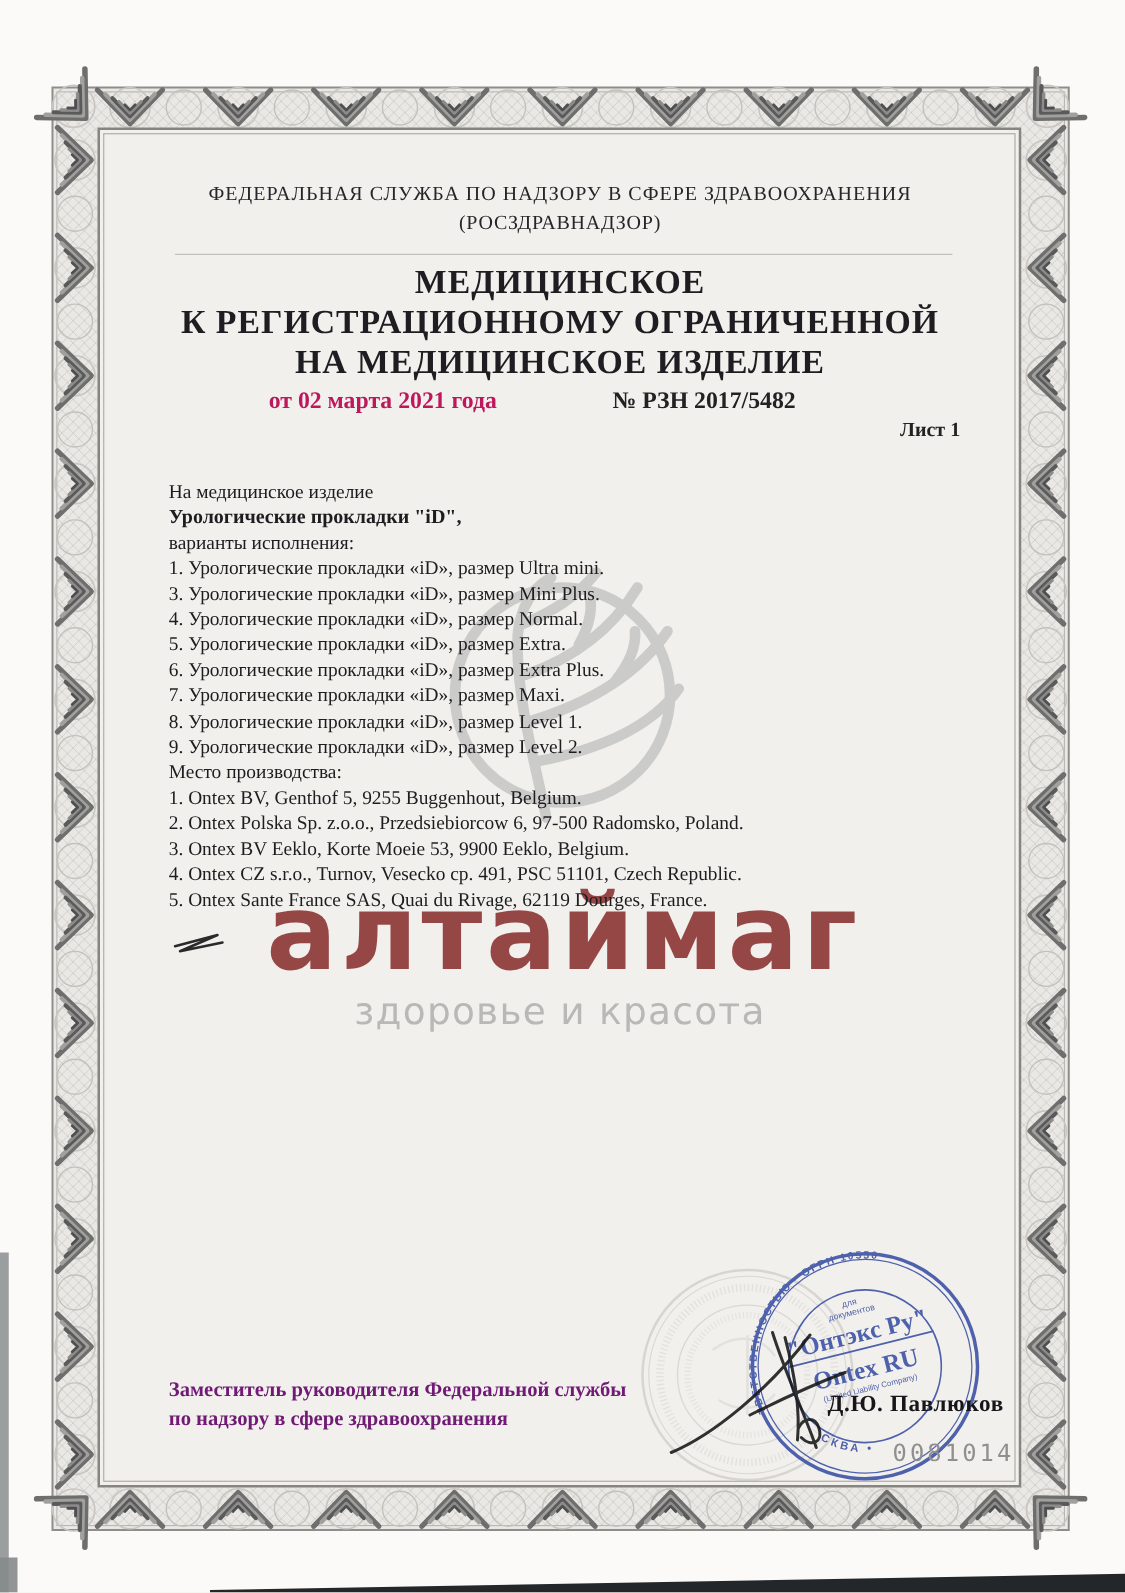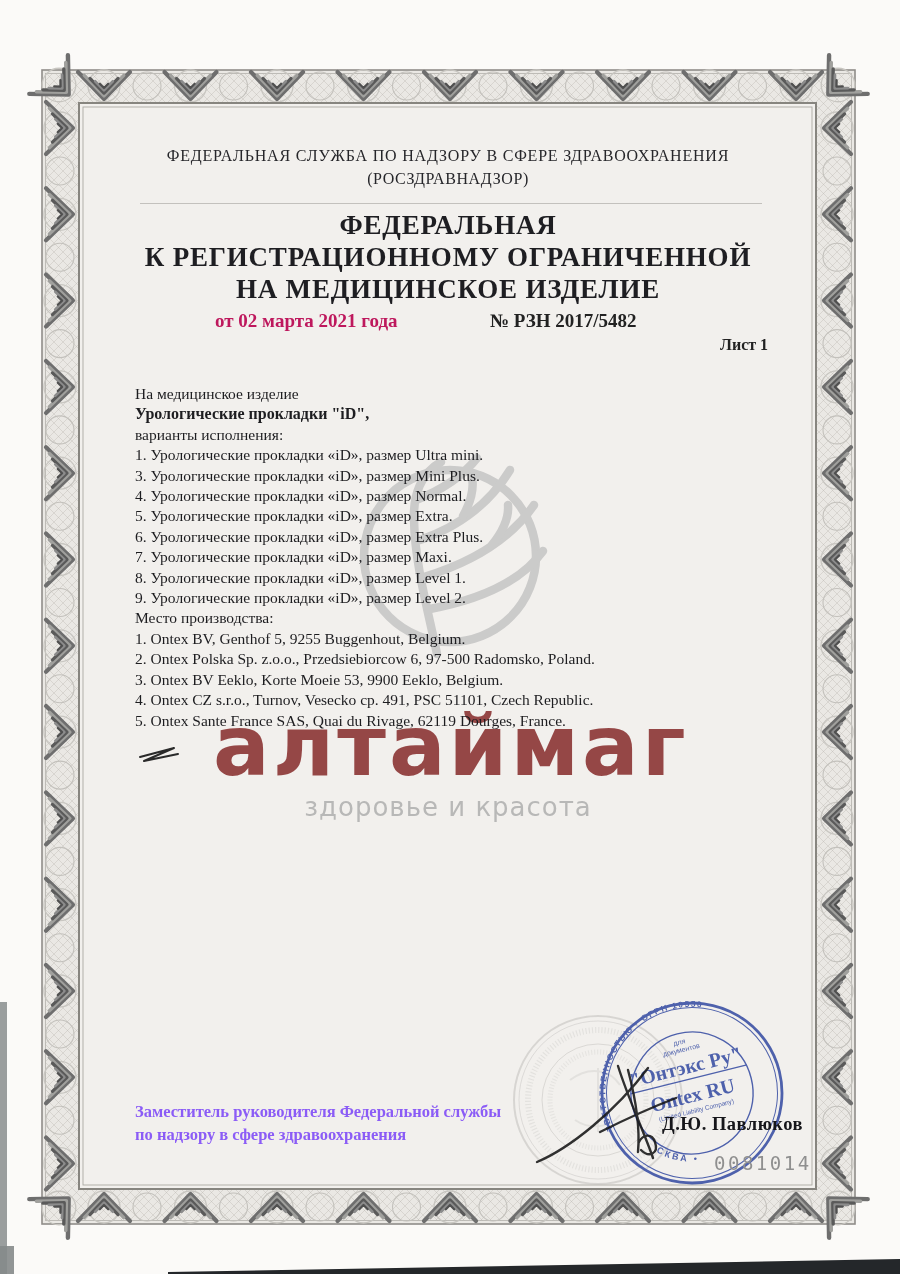--- a/index.html
+++ b/index.html
@@ -23,25 +23,25 @@
   .t-num{position:absolute;top:310px;left:490px;font-size:19px;font-weight:bold;color:#222;}
   .t-sheet{position:absolute;top:336px;left:720px;font-size:16px;font-weight:bold;color:#222;}
   
   .body-block{position:absolute;left:135px;top:384px;width:620px;
               font-size:15.5px;line-height:20.4px;color:#1d1d20;}
   .body-block .bold{font-weight:bold;font-size:16px;}
   
   .wm-brand{position:absolute;left:213px;top:697px;font-family:"DejaVu Sans",sans-serif;
             font-weight:bold;font-size:84px;letter-spacing:3px;color:#7f1d1d;opacity:.8;}
   .wm-tagline{position:absolute;left:78px;top:792px;width:740px;text-align:center;
-            font-family:"DejaVu Sans",sans-serif;font-size:26px;letter-spacing:1px;
+            font-family:"DejaVu Sans",sans-serif;font-size:30px;letter-spacing:1px;
             color:#b2b2b2;opacity:.9;}
   
   .sig-title{position:absolute;left:135px;top:1100px;font-size:16.5px;font-weight:bold;
-             line-height:23px;color:#8b5cf6;}
+             line-height:23px;color:#701a75;}
   .sig-name{position:absolute;left:662px;top:1114px;font-size:18.5px;font-weight:bold;
             letter-spacing:.5px;color:#16161a;}
   .form-number{position:absolute;left:714px;top:1152px;font-family:"DejaVu Sans Mono",monospace;
             font-size:19px;letter-spacing:2.5px;color:#8f8f8f;}
 </style>
 </head>
 <body>
 
 <svg id="border-layer" width="900" height="1274">
   <defs>
@@ -502,21 +502,21 @@
     </g>
   </svg>
   <div class="wm-brand">алтаймаг</div>
   <div class="wm-tagline">здоровье и красота</div>
 </div>
 
 <div id="text-layer">
   <div class="center-line t-org1">ФЕДЕРАЛЬНАЯ СЛУЖБА ПО НАДЗОРУ В СФЕРЕ ЗДРАВООХРАНЕНИЯ</div>
   <div class="center-line t-org2">(РОСЗДРАВНАДЗОР)</div>
   <div class="hrule"></div>
-  <div class="center-line t-title t-title1">ФЕДЕРАЛЬНАЯ</div>
+  <div class="center-line t-title t-title1">МЕДИЦИНСКОЕ</div>
   <div class="center-line t-title t-title2">К РЕГИСТРАЦИОННОМУ ОГРАНИЧЕННОЙ</div>
   <div class="center-line t-title t-title3">НА МЕДИЦИНСКОЕ ИЗДЕЛИЕ</div>
   <div class="t-date">от  02 марта 2021 года</div>
   <div class="t-num">№  РЗН 2017/5482</div>
   <div class="t-sheet">Лист  1</div>
 
   <div class="body-block">
     <div>На медицинское изделие</div>
     <div class="bold">Урологические прокладки "iD",</div>
     <div>варианты исполнения:</div>

